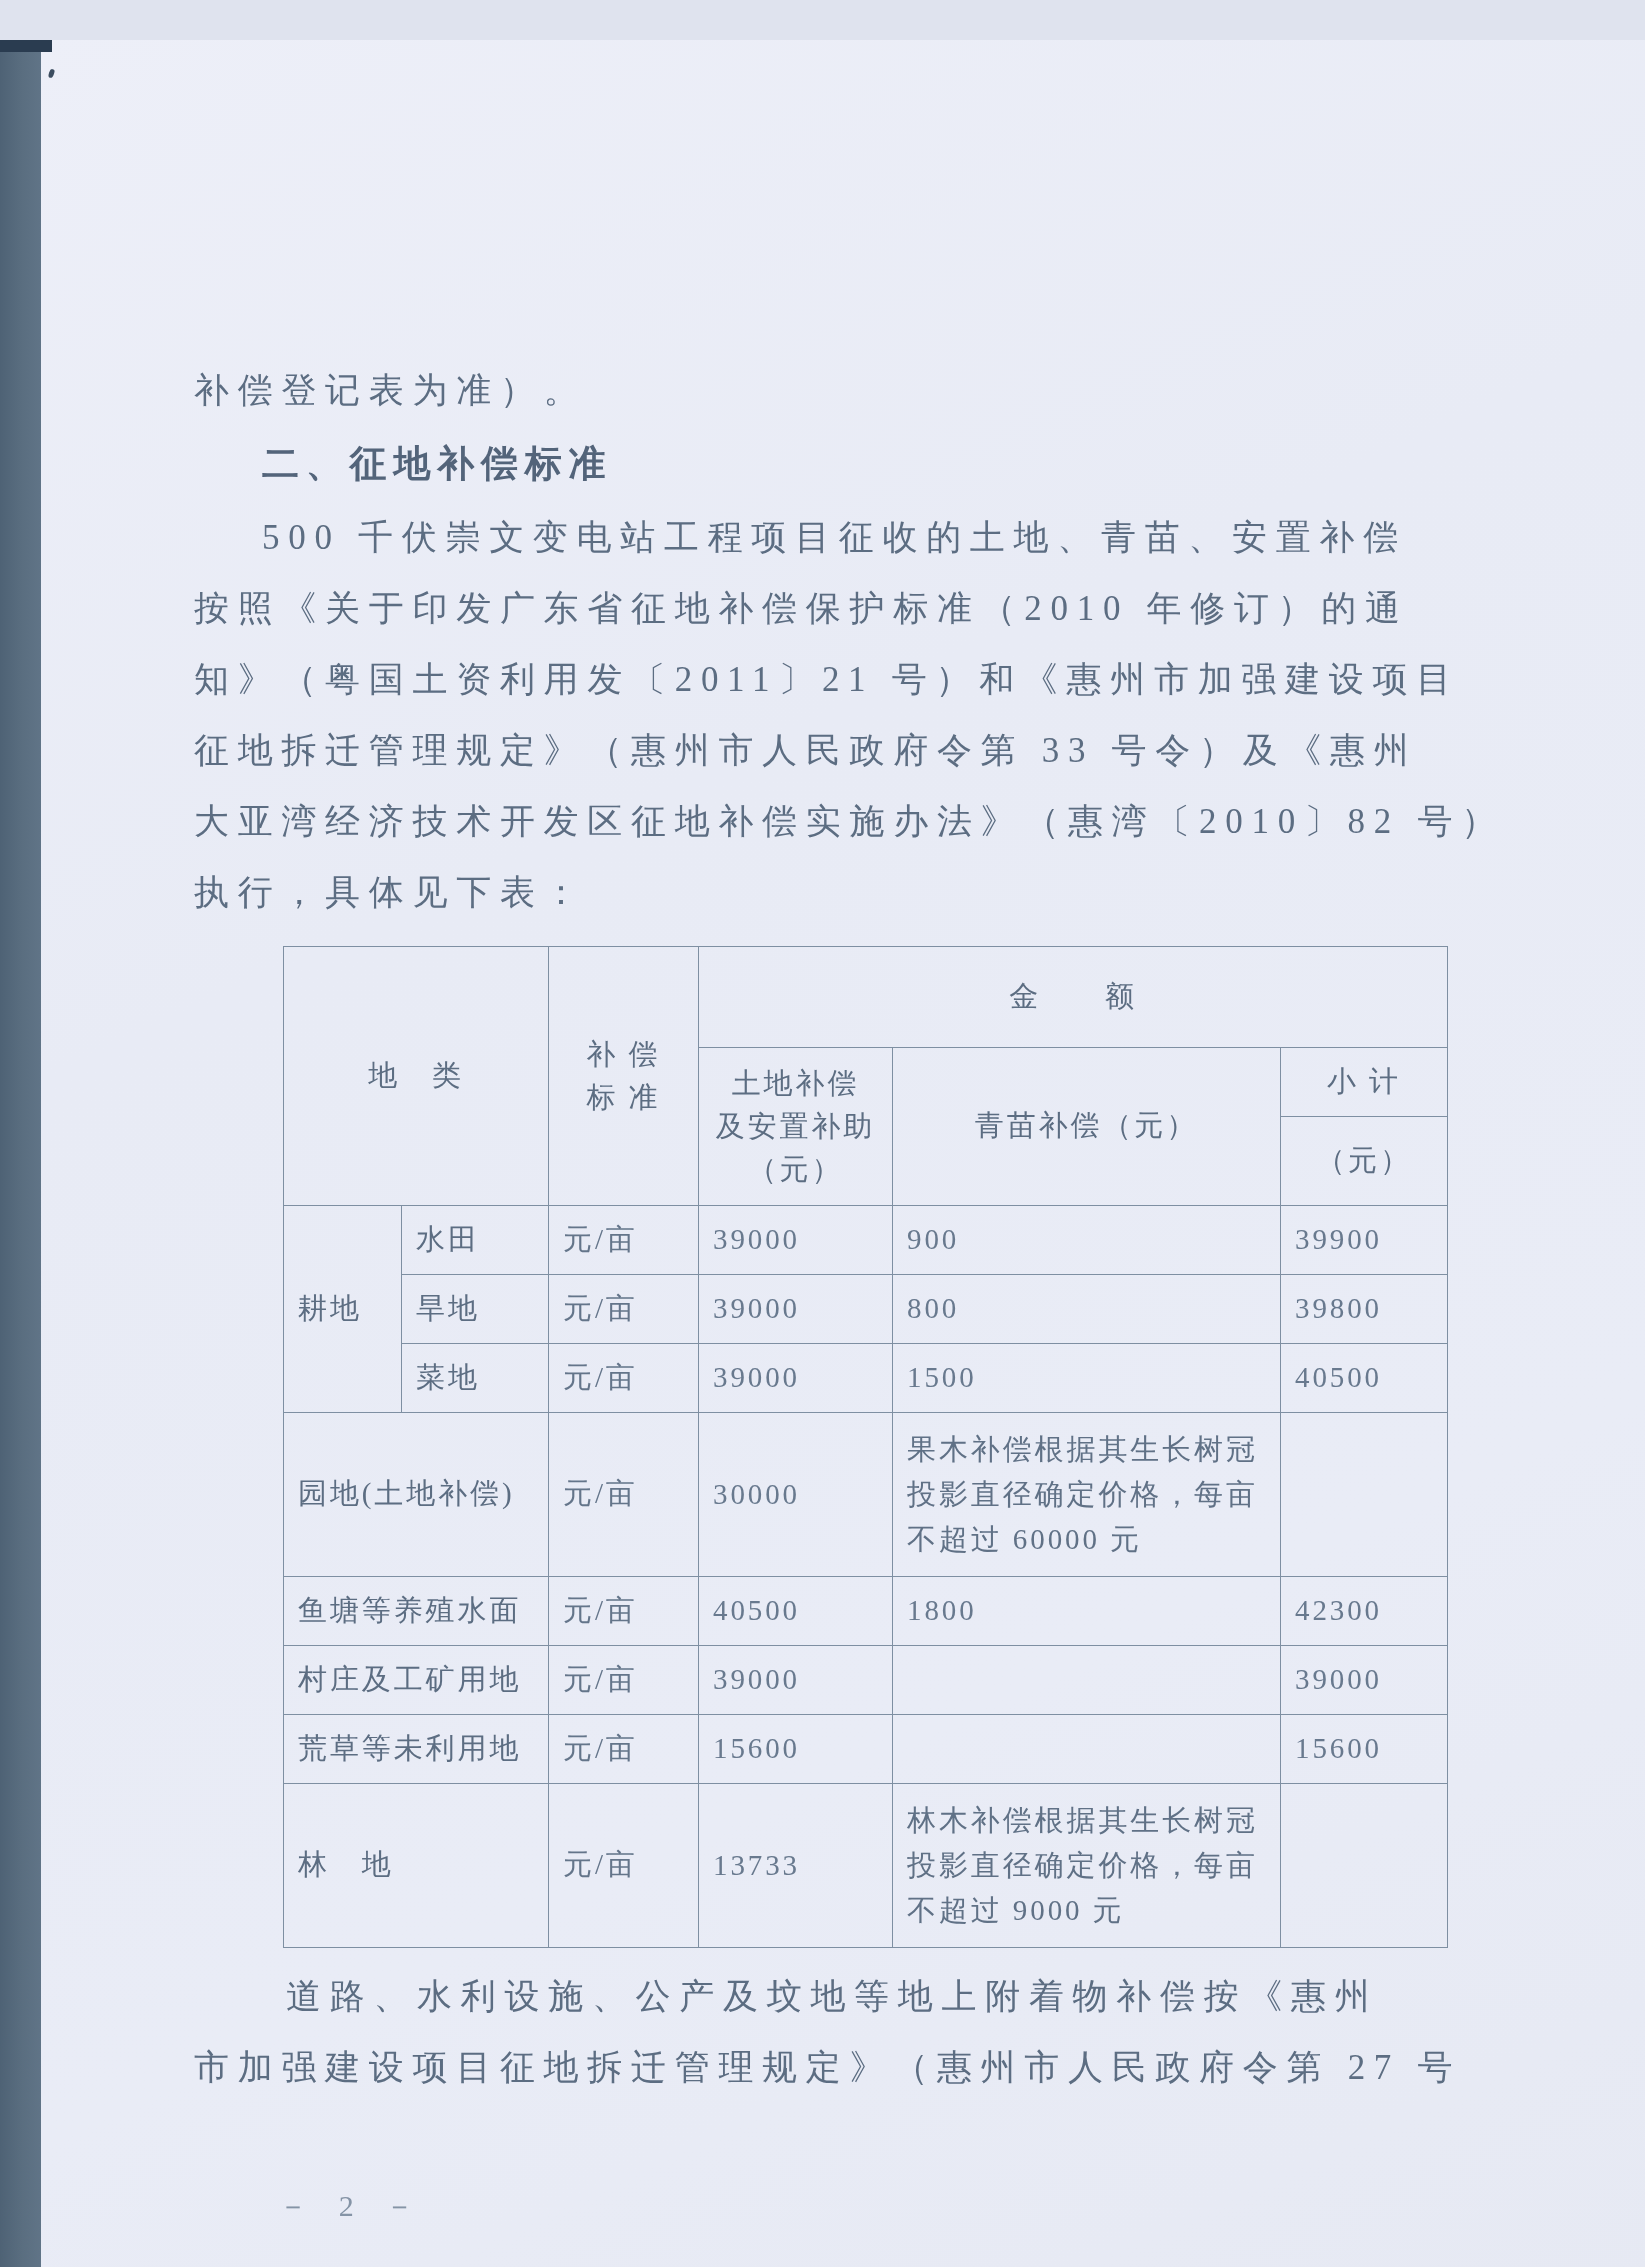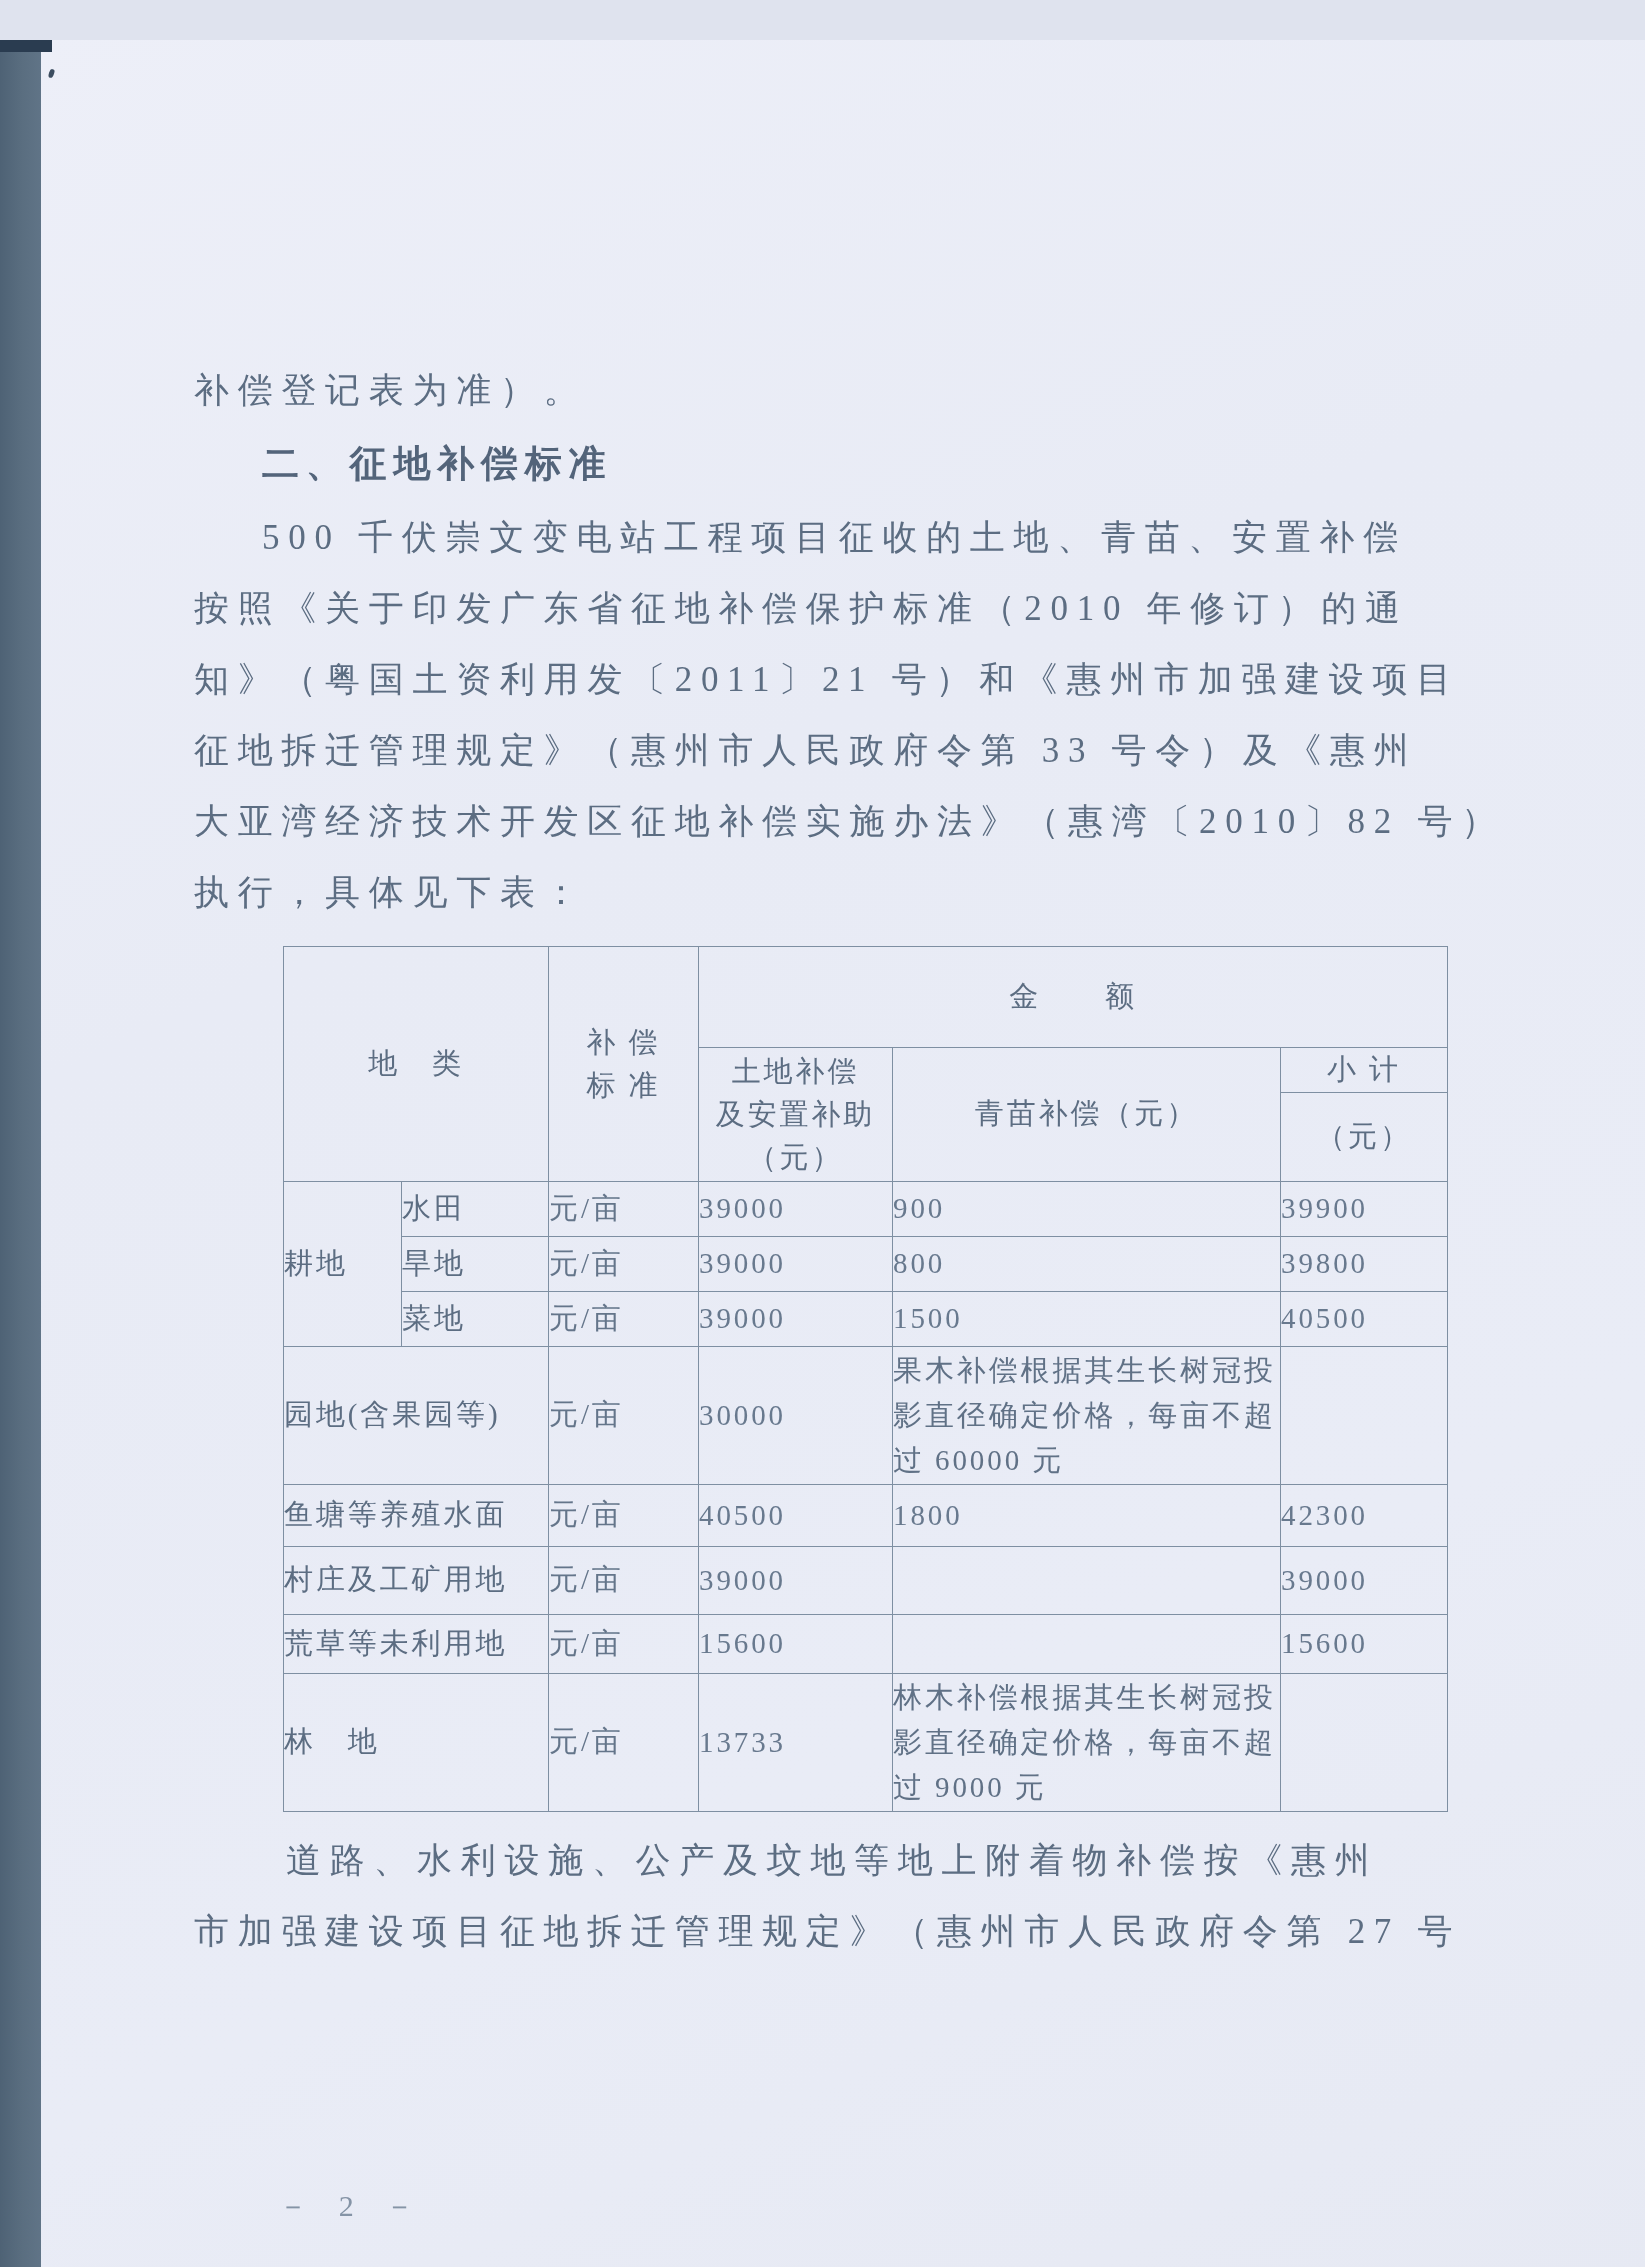--- a/index.html
+++ b/index.html
@@ -46,21 +46,21 @@
 
   
   table.comp{
     border-collapse:collapse;table-layout:fixed;
     margin:17.5px 0 0 89px;width:1164px;
     color:#5c6d82;
   }
   table.comp th,table.comp td{
     border:1.6px solid #7e8fa2;
     vertical-align:middle;
-    padding:0;font-weight:normal;
+    padding:14px;font-weight:normal;
     font-size:29px;letter-spacing:2.9px;
     overflow:hidden;
   }
   .thline{display:block;line-height:43px;}
   .lt-head{letter-spacing:21.3px;font-size:30px;}
   .amount-head{letter-spacing:17.5px;font-size:30px;}
   .sub-head{letter-spacing:13.6px;}
   .unit-cell{font-size:33px;letter-spacing:1px;color:#64758a;}
   .num{font-family:"Liberation Serif","DejaVu Serif",serif;font-size:28px;letter-spacing:3.9px;color:#68798e;}
   .note-cell{font-size:28px;line-height:45px;letter-spacing:1.9px;padding:5.8px 25px;color:#60718601;color:#607186;}
@@ -147,21 +147,21 @@
         </tr>
         <tr class="rh-s">
           <td class="rowlabel">菜地</td>
           <td class="unit-cell">元/亩</td>
           <td class="num">39000</td>
           <td class="num">1500</td>
           <td class="num">40500</td>
         </tr>
 
         <tr class="rh-tall">
-          <td colspan="2" class="rowlabel">园地(含果园等)</td>
+          <td colspan="2" class="rowlabel">园地(土地补偿)</td>
           <td class="unit-cell">元/亩</td>
           <td class="num">30000</td>
           <td class="note-cell">果木补偿根据其生长树冠投影直径确定价格，每亩不超过 60000 元</td>
           <td class="num"></td>
         </tr>
 
         <tr class="rh-m">
           <td colspan="2" class="rowlabel">鱼塘等养殖水面</td>
           <td class="unit-cell">元/亩</td>
           <td class="num">40500</td>

